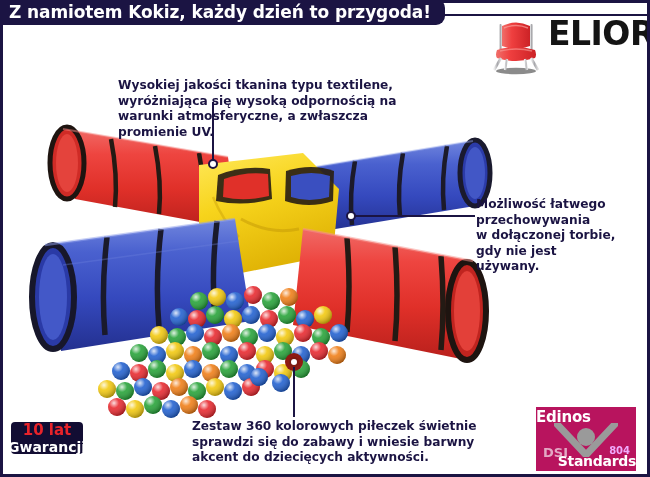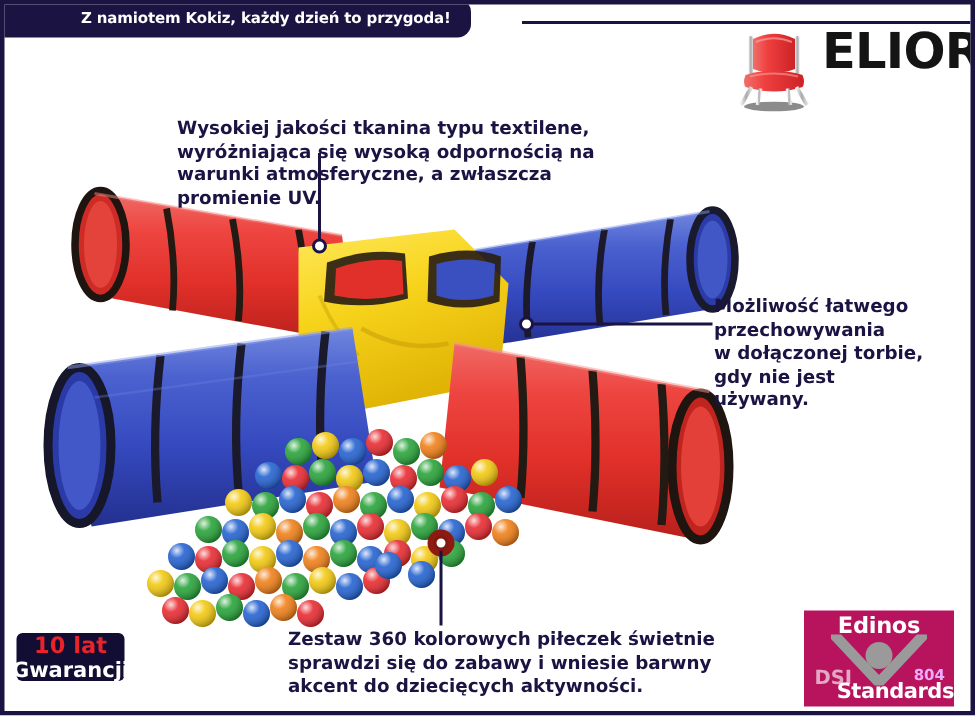--- a/index.html
+++ b/index.html
@@ -23,25 +23,24 @@
     position:absolute;left:-6px;top:-4px;
     height:26px;
     padding:0 14px 0 12px;
     background:#1b1443;
     border-radius:0 9px 9px 0;
     display:flex;align-items:center;
     z-index:40;
   }
   .banner-text{
     color:#ffffff;
-    font-size:10px;
+    font-size:17px;
     font-weight:bold;
     letter-spacing:-0.1px;
     white-space:nowrap;
-    margin-left:45px;
   }
   .banner-rule{
     position:absolute;left:345px;top:11px;right:0;height:2px;
     background:#1b1443;z-index:10;
   }
 
   
   .logo{
     position:absolute;left:487px;top:14px;
     width:148px;height:62px;
@@ -88,21 +87,21 @@
   .warranty-top{color:#e8232a;font-size:15px;font-weight:bold;line-height:17px;}
   .warranty-bot{color:#ffffff;font-size:14px;font-weight:bold;line-height:16px;text-align:right;}
 
   .edinos{
     position:absolute;left:533px;top:404px;
     width:100px;height:64px;
     background:#b8145e;
     z-index:36;overflow:hidden;
   }
   .ed-top{
-    position:absolute;top:1px;left:0;right:0;text-align:center;
+    position:absolute;top:1px;left:0;right:0;
     color:#ffffff;font-size:15px;font-weight:bold;letter-spacing:-0.2px;
   }
   .ed-v{position:absolute;left:18px;top:16px;width:64px;height:34px;}
   .ed-dsi{
     position:absolute;left:7px;top:38px;
     color:#e3a8c4;font-size:13px;font-weight:bold;
   }
   .ed-804{
     position:absolute;right:6px;top:38px;
     color:#f0abfc;font-size:10px;font-weight:bold;

